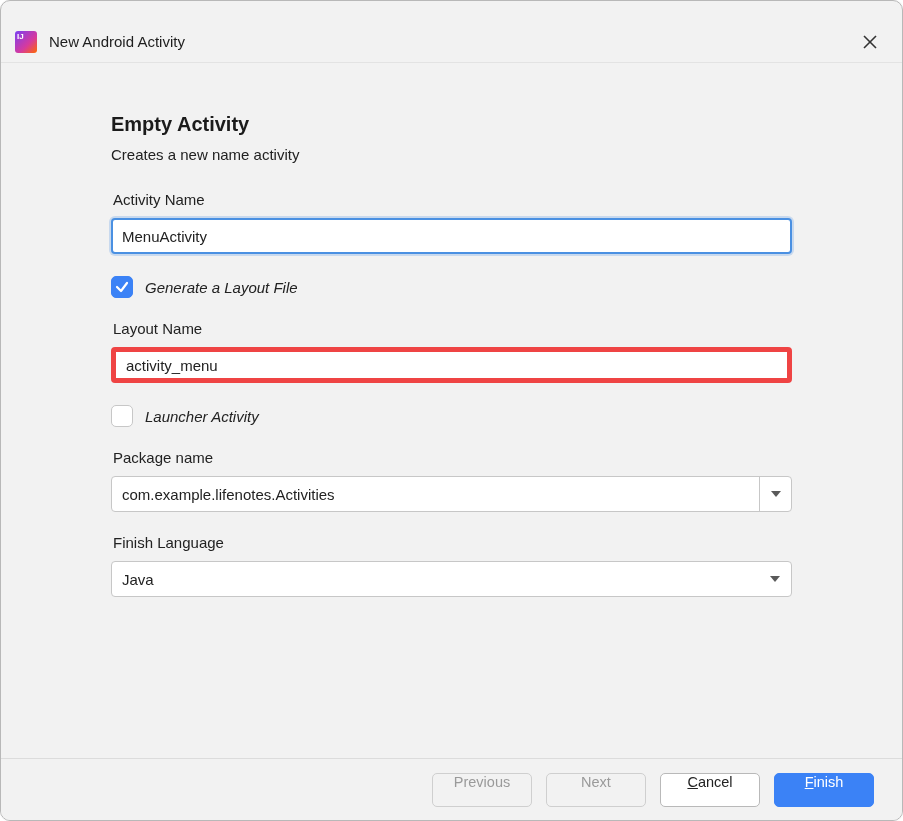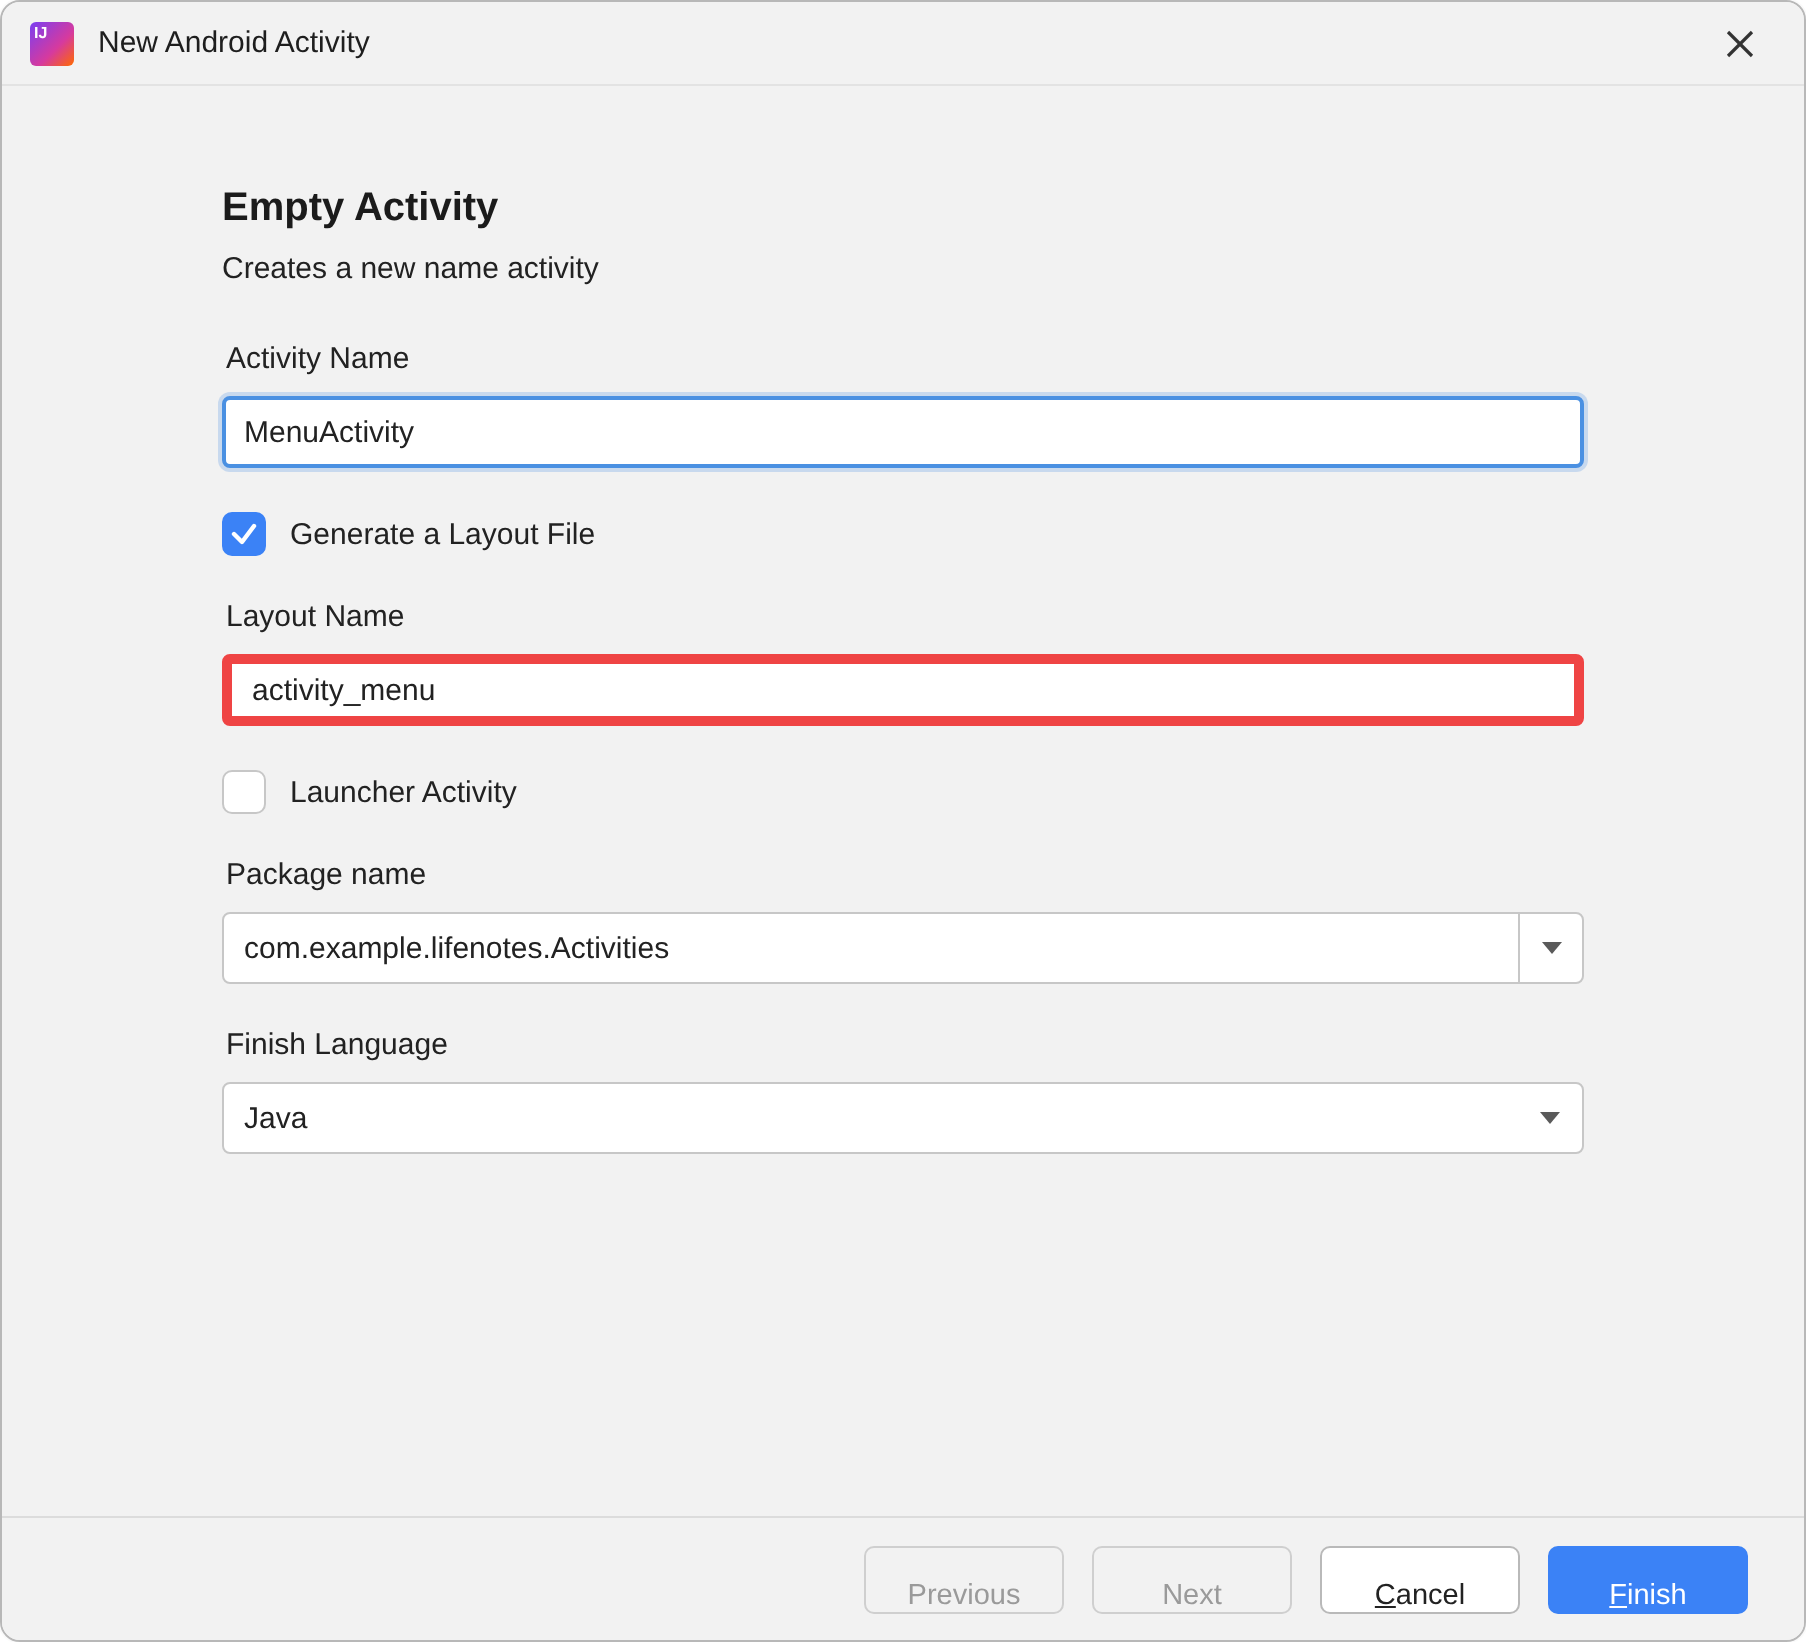--- a/index.html
+++ b/index.html
@@ -25,20 +25,21 @@
     box-shadow: 0 0 0 1px rgba(0,0,0,0.02);
   }
   
   .titlebar {
     height: 42px;
     display: flex;
     align-items: center;
     padding: 0 16px 0 14px;
     border-bottom: 1px solid #e3e3e3;
     background: #f2f2f2;
+    margin-top: 20px;
   }
   .titlebar .app-icon {
     width: 22px; height: 22px;
     margin-right: 12px;
     border-radius: 3px;
     background: linear-gradient(135deg,#7a3ff2 0%,#d63a9e 60%,#ff6a00 100%);
     position: relative;
   }
   .titlebar .app-icon::after {
     content: "IJ";
@@ -99,20 +100,21 @@
   }
   .text-input.focused {
     border: 2px solid #4a90e2;
     box-shadow: 0 0 0 2px rgba(74,144,226,0.25);
     padding: 0 9px;
   }
   .checkbox-row {
     display: flex;
     align-items: center;
     margin: 16px 0 22px 0;
+    font-style: italic;
   }
   .checkbox {
     width: 22px; height: 22px;
     border-radius: 5px;
     border: 1px solid #c7c7c7;
     background: #ffffff;
     margin-right: 12px;
     display: flex;
     align-items: center; justify-content: center;
     cursor: pointer;
@@ -179,21 +181,21 @@
   }
   .btn {
     min-width: 100px;
     height: 34px;
     border-radius: 5px;
     border: 1px solid #b9b9b9;
     background: #ffffff;
     font-size: 14.5px;
     color: #222;
     display: flex;
-    align-items: flex-end;
+    align-items: flex-start;
     justify-content: center;
     cursor: pointer;
     padding: 0 0;
   }
   .btn.disabled {
     color: #9a9a9a;
     border-color: #cfcfcf;
     background: #f2f2f2;
     cursor: default;
   }

